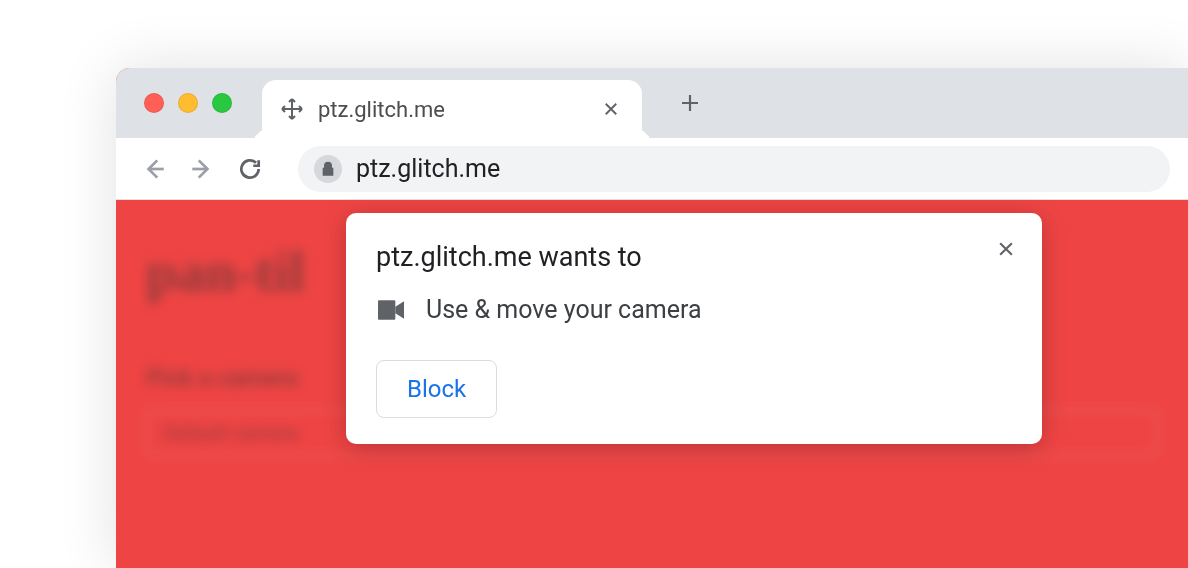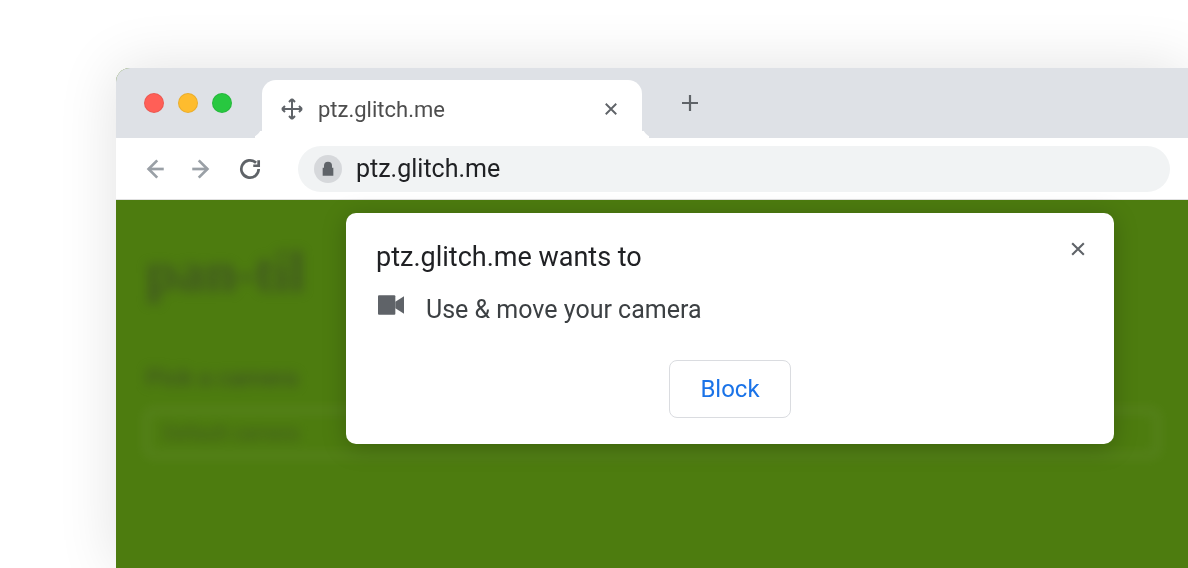--- a/index.html
+++ b/index.html
@@ -14,21 +14,21 @@
       height: 568px;
       overflow: hidden;
       position: relative;
     }
     .browser-window {
       position: absolute;
       top: 68px;
       left: 116px;
       right: 0;
       bottom: 0;
-      background: #4d7c0f;
+      background: #ef4444;
       border-top-left-radius: 14px;
       box-shadow: 0 0 60px rgba(0,0,0,0.12);
       overflow: visible;
     }
     .tab-bar {
       height: 70px;
       background: #dee1e6;
       display: flex;
       align-items: center;
       border-top-left-radius: 14px;
@@ -182,21 +182,21 @@
       border: 1px solid #ccc;
       border-radius: 6px;
       padding: 10px 16px;
       font-size: 20px;
       color: #333;
     }
     .permission-prompt {
       position: absolute;
       top: 145px;
       left: 230px;
-      width: 768px;
+      width: 696px;
       background: #ffffff;
       border-radius: 10px;
       box-shadow: 0 4px 24px rgba(0,0,0,0.22);
       padding: 28px 30px 26px 30px;
     }
     .prompt-close {
       position: absolute;
       top: 20px;
       right: 20px;
       font-size: 24px;
@@ -208,38 +208,39 @@
       align-items: center;
       justify-content: center;
     }
     .prompt-title {
       font-size: 27px;
       color: #202124;
       margin-bottom: 22px;
     }
     .prompt-permission {
       display: flex;
+      align-items: center;
       gap: 22px;
       margin-bottom: 36px;
       margin-left: 2px;
     }
     .camera-icon {
       width: 26px;
       height: 20px;
       display: flex;
       align-items: center;
     }
     .camera-icon svg { width: 26px; height: 20px; fill: #5f6368; }
     .permission-text {
       font-size: 25px;
       color: #3c4043;
     }
     .prompt-buttons {
       display: flex;
-      justify-content: center;
+      justify-content: flex-start;
       gap: 16px;
     }
     .prompt-btn {
       padding: 14px 30px;
       font-size: 24px;
       border: 1px solid #dadce0;
       background: #fff;
       color: #1a73e8;
       border-radius: 8px;
       cursor: pointer;

